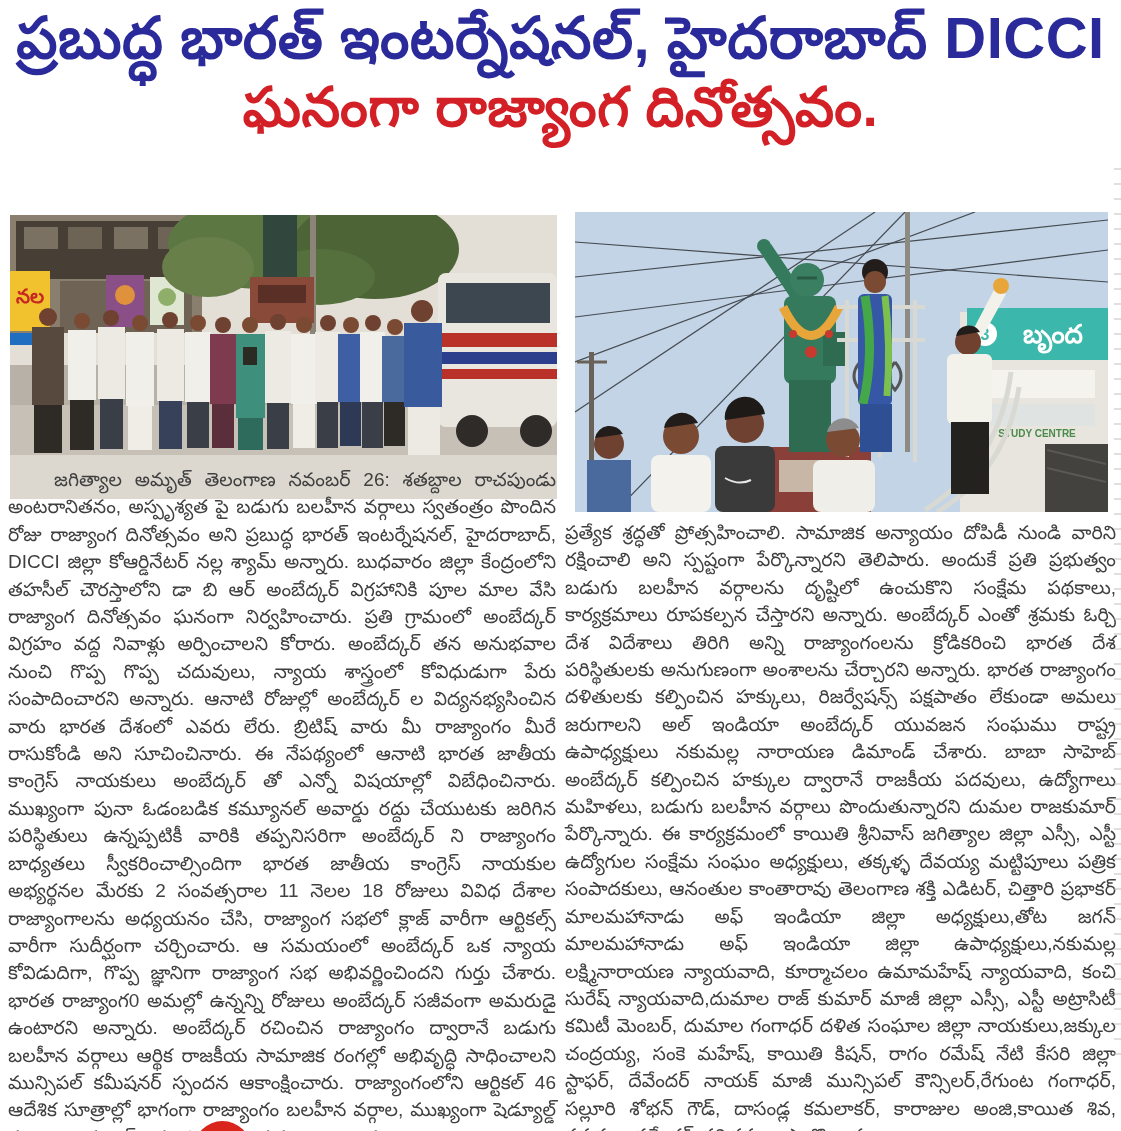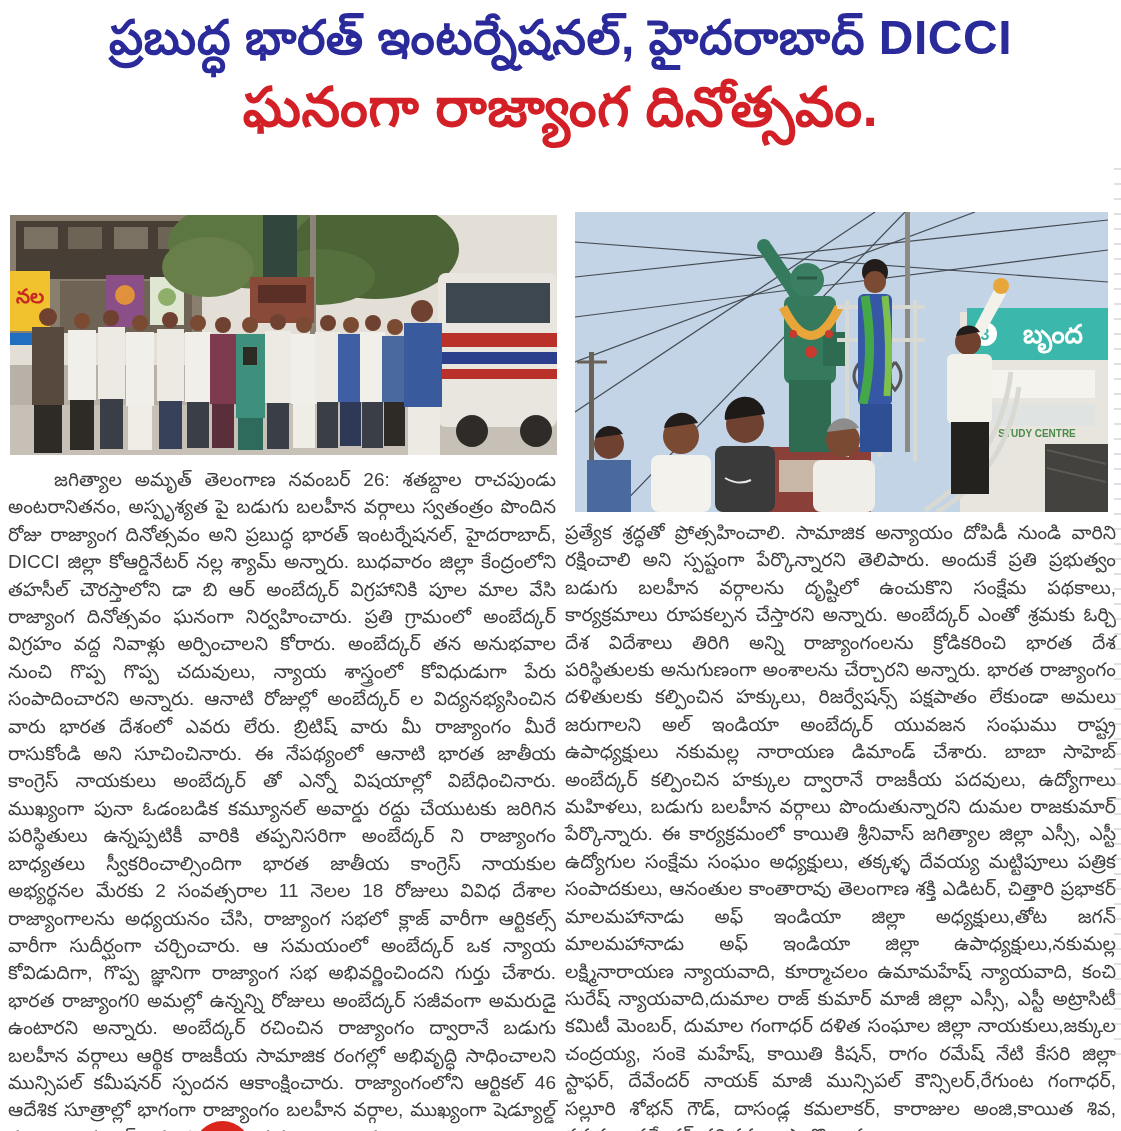--- a/index.html
+++ b/index.html
@@ -3,27 +3,27 @@
 <meta charset="utf-8">
 <style>
   html,body{margin:0;padding:0;background:#ffffff;}
   .page{
     position:relative;width:1121px;height:1131px;background:#ffffff;
     overflow:hidden;font-family:"Liberation Sans",sans-serif;
   }
   
   .headline{position:absolute;top:0;left:0;width:1121px;text-align:center;}
   .hl{font-weight:bold;letter-spacing:0.5px;}
-  .hl-1,.hl-2{color:#2a2a9b;font-size:48px;line-height:68px;}
+  .hl-1,.hl-2{color:#2a2a9b;font-size:58px;line-height:68px;}
   .hl-1{margin-top:4px;}
   .hl-3{color:#d32027;font-size:55px;line-height:70px;}
   
   .photo{position:absolute;margin:0;padding:0;overflow:hidden;background:#dcd8d0;}
   .photo svg{display:block;}
-  .photo-left{left:10px;top:215px;width:547px;height:240px;}
+  .photo-left{left:10px;top:215px;width:547px;height:284px;}
   .photo-right{left:575px;top:212px;width:533px;height:300px;}
   
   .col{
     position:absolute;color:#3f3f3f;font-size:19px;line-height:27.4px;
     text-align:justify;word-spacing:1px;
   }
   .col-left{left:8px;top:466px;width:548px;height:648px;text-indent:46px;}
   .col-right{left:565px;top:519px;width:551px;height:560px;}
   
   .red-dot{

